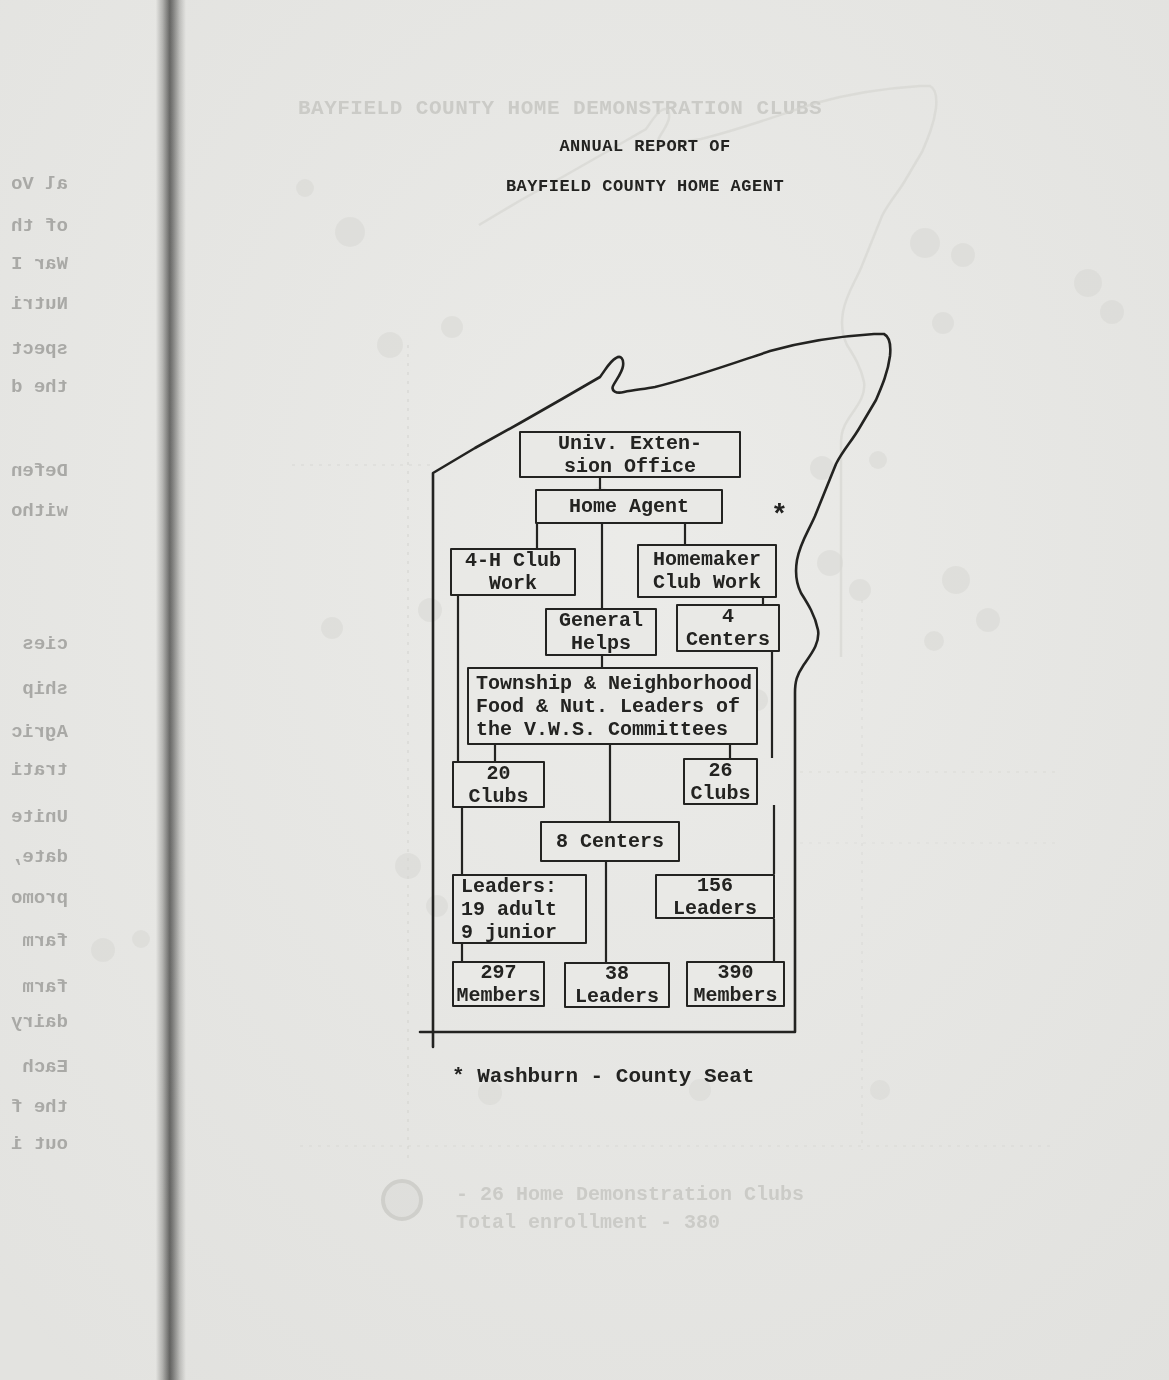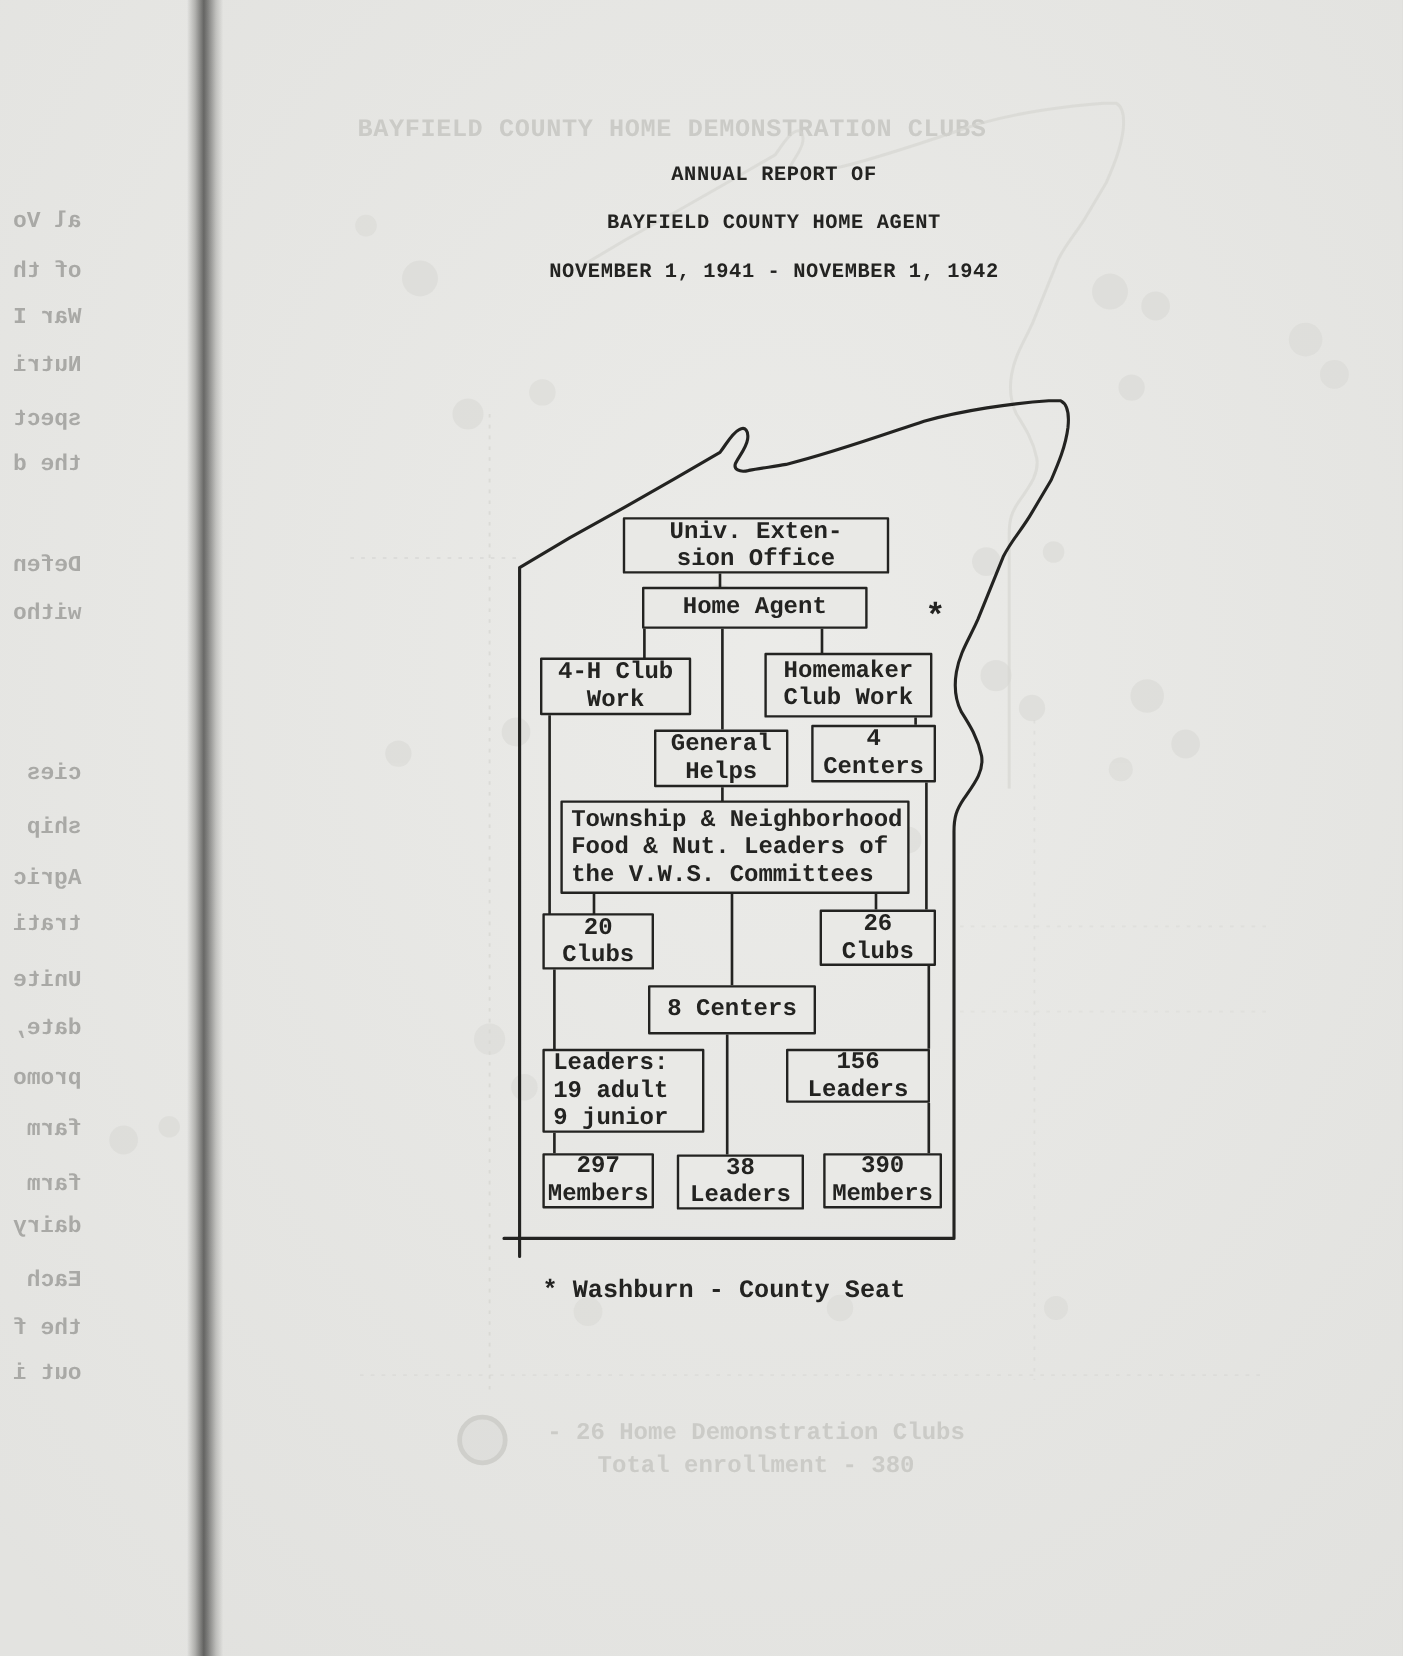--- a/index.html
+++ b/index.html
@@ -19,21 +19,21 @@
   .ghost-text{position:absolute;color:var(--ghost);font-weight:700;z-index:1;letter-spacing:.5px;}
   .title-line{position:absolute;left:240px;width:810px;text-align:center;color:var(--ink);
         font-size:17px;font-weight:700;z-index:2;letter-spacing:.5px;}
   .box{position:absolute;box-sizing:border-box;border:2px solid var(--ink);background:var(--paper);
         display:flex;flex-direction:column;justify-content:center;z-index:2;
         color:var(--ink);font-size:20px;line-height:23px;font-weight:700;text-align:center;border-radius:1px;}
   .box.al{text-align:left;padding-left:7px;}
   .footnote{position:absolute;left:452px;top:1065px;font-size:21px;font-weight:700;color:var(--ink);z-index:2;}
   .map-star{position:absolute;left:771px;top:500px;font-size:28px;font-weight:700;color:var(--ink);z-index:2;}
   .ghost-legend{position:absolute;left:456px;top:1181px;font-size:20px;line-height:28px;z-index:1;
-        color:var(--ghost);font-weight:700;text-align:center;}
+        color:var(--ghost);font-weight:700;}
 </style>
 </head>
 <body>
 
 <div class="page">
 
   <div class="leftstrip"></div>
   <div class="binding"></div>
 
   <div class="mirror-frag" style="top:173px">al Vo</div>
@@ -114,21 +114,20 @@
       <circle cx="402" cy="1200" r="19" fill="rgba(213,213,209,0.35)" stroke="#cfcfcb" stroke-width="4"></circle>
     </g>
 
     <path d="M 433 473 L 475 448 L 520 423 L 562 399 L 600 377 C 606 369 610 361 616 358 C 621 355 624 359 623 366 C 622 373 616 380 613 386 C 611 391 616 394 624 392 C 634 390 644 389 655 387 C 692 378 731 364 770 351 C 802 342 843 336 874 334 L 884 334 C 890 337 891 346 890 356 C 888 372 882 386 876 400 L 860 427 C 852 441 843 450 836 464 L 815 516 C 808 532 800 543 797 560 C 795 572 796 583 801 593 C 808 604 815 615 818 630 C 820 643 812 653 803 666 C 797 675 795 681 795 693 L 795 1032 L 433 1032 Z M 433 1032 L 433 1047 M 420 1032 L 433 1032" fill="none" stroke="#232321" stroke-width="2.6" stroke-linejoin="round" stroke-linecap="round"></path>
 
     <path d="M600 478 L600 490 M537 524 L537 549 M685 524 L685 545 M602 524 L602 608 M763 598 L763 604 M602 656 L602 668 M495 745 L495 762 M730 745 L730 758 M610 745 L610 821 M458 596 L458 762 M772 652 L772 758 M462 808 L462 875 M774 805 L774 874 M606 862 L606 962 M462 944 L462 961 M774 919 L774 961" fill="none" stroke="#232321" stroke-width="2.2"></path>
   </svg>
 
   <div class="title-line" style="top:137px">ANNUAL REPORT OF</div>
   <div class="title-line" style="top:177px">BAYFIELD COUNTY HOME AGENT</div>
-  <div class="title-line" style="top:218px">NOVEMBER 1, 1941 - NOVEMBER 1, 1942</div>
 
   <div class="box" style="left:519px;top:431px;width:222px;height:47px">
     <div>Univ. Exten-</div>
     <div>sion Office</div>
   </div>
   <div class="box" style="left:535px;top:489px;width:188px;height:35px">
     <div>Home Agent</div>
   </div>
   <div class="box" style="left:450px;top:548px;width:126px;height:48px">
     <div>4-H Club</div>
@@ -148,21 +147,21 @@
   </div>
   <div class="box al" style="left:467px;top:667px;width:291px;height:78px">
     <div>Township &amp; Neighborhood</div>
     <div>Food &amp; Nut. Leaders of</div>
     <div>the V.W.S. Committees</div>
   </div>
   <div class="box" style="left:452px;top:761px;width:93px;height:47px">
     <div>20</div>
     <div>Clubs</div>
   </div>
-  <div class="box" style="left:683px;top:758px;width:97px;height:47px">
+  <div class="box" style="left:683px;top:758px;width:75px;height:47px">
     <div>26</div>
     <div>Clubs</div>
   </div>
   <div class="box" style="left:540px;top:821px;width:140px;height:41px">
     <div>8 Centers</div>
   </div>
   <div class="box al" style="left:452px;top:874px;width:135px;height:70px">
     <div>Leaders:</div>
     <div>19 adult</div>
     <div>9 junior</div>

